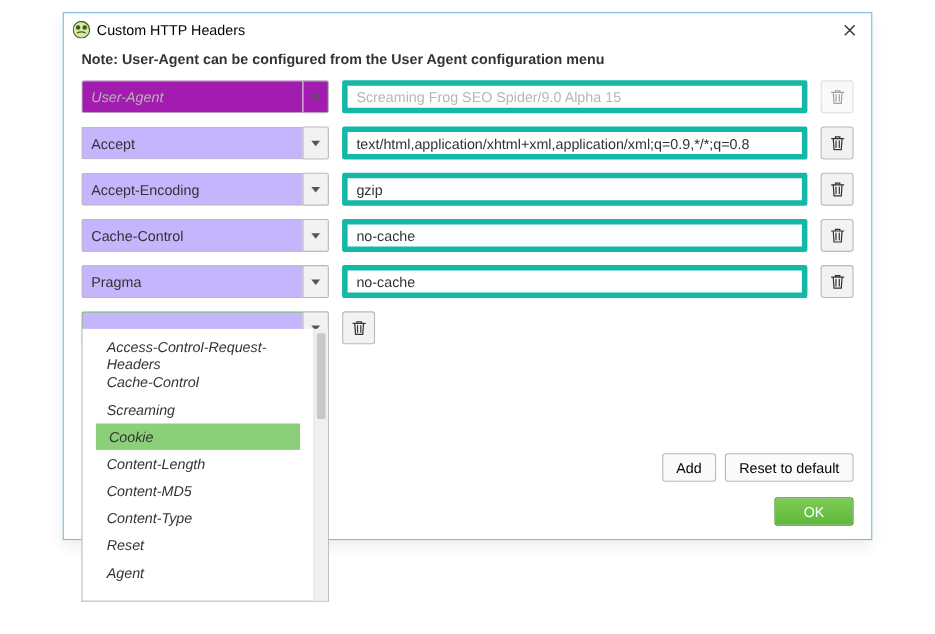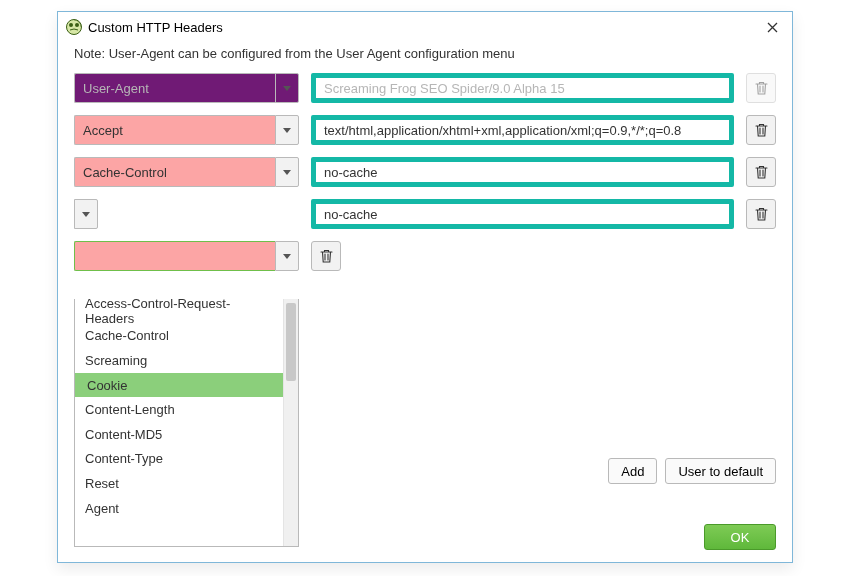--- a/index.html
+++ b/index.html
@@ -7,21 +7,21 @@
     margin: 0; padding: 0;
     width: 850px; height: 576px;
     font-family: "Segoe UI", Tahoma, Arial, sans-serif;
     font-size: 13px;
     background: #fff;
     color: #333;
   }
   .window {
     position: absolute;
     left: 57px; top: 11px;
-    width: 736px; height: 552px;
+    width: 736px; height: 480px;
     border: 1px solid #7fb7d9;
     background: #fff;
     box-shadow: 0 6px 14px rgba(0,0,0,0.08);
   }
   .titlebar {
     height: 30px;
     display: flex; align-items: center;
     padding: 0 8px;
   }
   .titlebar .app-icon {
@@ -36,56 +36,58 @@
     width: 24px; height: 24px;
     display: flex; align-items: center; justify-content: center;
     cursor: pointer;
   }
   .content {
     padding: 0 16px 16px 16px;
   }
   .note {
     margin: 4px 0 12px 0;
     color: #333;
+    font-weight: bold;
   }
   .row {
     display: flex;
     align-items: center;
     gap: 12px;
     margin-bottom: 12px;
   }
   .combo {
     display: flex;
     width: 225px;
     height: 30px;
   }
   .combo-input {
     flex: 1 1 auto;
     border: 1px solid #b9b9b9;
     border-right: none;
     border-radius: 2px 0 0 2px;
     padding: 0 8px;
     font-size: 13px;
     outline: none;
-    background: #fca5a5;
+    background: #c4b5fd;
     color: #333;
   }
   .combo-input::placeholder { color: #b6b6b6; }
   .combo-btn {
     width: 24px;
     border: 1px solid #b9b9b9;
     border-radius: 0 2px 2px 0;
     background: #f2f2f2;
     display: flex; align-items: center; justify-content: center;
     cursor: pointer;
   }
   .combo-btn.disabled, .combo-input.disabled {
-    background: #701a75;
+    background: #a21caf;
     color: #b6b6b6;
     cursor: default;
+    font-style: italic;
   }
   .combo.active .combo-input { border-color: #6fbf4a; }
   .combo.active .combo-btn { border-color: #b9b9b9; }
   .value-input {
     flex: 1 1 auto;
     height: 30px;
     border: 5px solid #14b8a6;
     border-radius: 2px;
     padding: 8px 8px;
     font-size: 13px;
@@ -117,22 +119,23 @@
     height: 248px;
     background: #fff;
     border: 1px solid #b9b9b9;
     border-top: none;
     z-index: 10;
     display: flex;
   }
   .drop-list {
     flex: 1 1 auto;
     list-style: none;
-    margin: 0; padding: 0;
+    margin: 12px; padding: 0;
     overflow: hidden;
+    font-style: italic;
   }
   .drop-list li {
     height: 24.6px;
     display: flex; align-items: center;
     padding: 0 10px;
     font-size: 13px;
     cursor: pointer;
   }
   .drop-list li.selected {
     background: #8bcf7b;
@@ -148,21 +151,21 @@
     position: absolute;
     left: 2px; right: 2px;
     top: 4px; height: 78px;
     background: #c8c8c8;
     border-radius: 2px;
   }
   .footer {
     position: absolute;
     right: 16px;
     bottom: 12px;
-    display: flex; gap: 0;
+    display: flex; gap: 14px;
     flex-direction: column;
     align-items: flex-end;
   }
   .footer-row {
     display: flex; gap: 8px;
   }
   .btn {
     height: 26px;
     padding: 0 12px;
     border: 1px solid #b9b9b9;
@@ -171,21 +174,20 @@
     font-size: 13px;
     cursor: pointer;
     display: flex; align-items: center;
   }
   .btn.ok {
     width: 72px;
     justify-content: center;
     background: linear-gradient(#7ecb55, #5fb83b);
     border: 1px solid #4a9a2a;
     color: #fff;
-    margin-top: 40px;
   }
   svg { display: block; }
 </style>
 </head>
 <body>
 
 <div class="window">
 
   <div class="titlebar">
     <span class="app-icon">
@@ -231,34 +233,49 @@
           </div>
           <input class="value-input" value="text/html,application/xhtml+xml,application/xml;q=0.9,*/*;q=0.8" style="">
           <div class="trash-btn">
             <svg width="13" height="14" viewBox="0 0 13 14">
               <path d="M1 3h11M4.5 3V1.5h4V3M2.5 3l.7 10h6.6l.7-10M5 5v6M8 5v6" fill="none" stroke="#333" stroke-width="1.1" stroke-linecap="round"></path>
             </svg>
           </div>
         </div>
         <div class="row">
           <div class="combo">
+            <input class="combo-input" value="Accept-Encoding" style="">
+            <div class="combo-btn">
+              <div class="caret"></div>
+            </div>
+          </div>
+          <input class="value-input" value="gzip" style="">
+          <div class="trash-btn">
+            <svg width="13" height="14" viewBox="0 0 13 14">
+              <path d="M1 3h11M4.5 3V1.5h4V3M2.5 3l.7 10h6.6l.7-10M5 5v6M8 5v6" fill="none" stroke="#333" stroke-width="1.1" stroke-linecap="round"></path>
+            </svg>
+          </div>
+        </div>
+        <div class="row">
+          <div class="combo">
             <input class="combo-input" value="Cache-Control" style="">
             <div class="combo-btn">
               <div class="caret"></div>
             </div>
           </div>
           <input class="value-input" value="no-cache" style="">
           <div class="trash-btn">
             <svg width="13" height="14" viewBox="0 0 13 14">
               <path d="M1 3h11M4.5 3V1.5h4V3M2.5 3l.7 10h6.6l.7-10M5 5v6M8 5v6" fill="none" stroke="#333" stroke-width="1.1" stroke-linecap="round"></path>
             </svg>
           </div>
         </div>
         <div class="row">
           <div class="combo">
+            <input class="combo-input" value="Pragma" style="">
             <div class="combo-btn">
               <div class="caret"></div>
             </div>
           </div>
           <input class="value-input" value="no-cache" style="">
           <div class="trash-btn">
             <svg width="13" height="14" viewBox="0 0 13 14">
               <path d="M1 3h11M4.5 3V1.5h4V3M2.5 3l.7 10h6.6l.7-10M5 5v6M8 5v6" fill="none" stroke="#333" stroke-width="1.1" stroke-linecap="round"></path>
             </svg>
           </div>
@@ -292,20 +309,20 @@
         <li>Agent</li>
       </ul>
     <div class="drop-scroll">
       <div class="thumb"></div>
     </div>
   </div>
 
   <div class="footer">
     <div class="footer-row">
       <button class="btn">Add</button>
-      <button class="btn">User to default</button>
+      <button class="btn">Reset to default</button>
     </div>
     <div class="footer-row">
       <button class="btn ok">OK</button>
     </div>
   </div>
 
 </div>
 
 </body></html>

